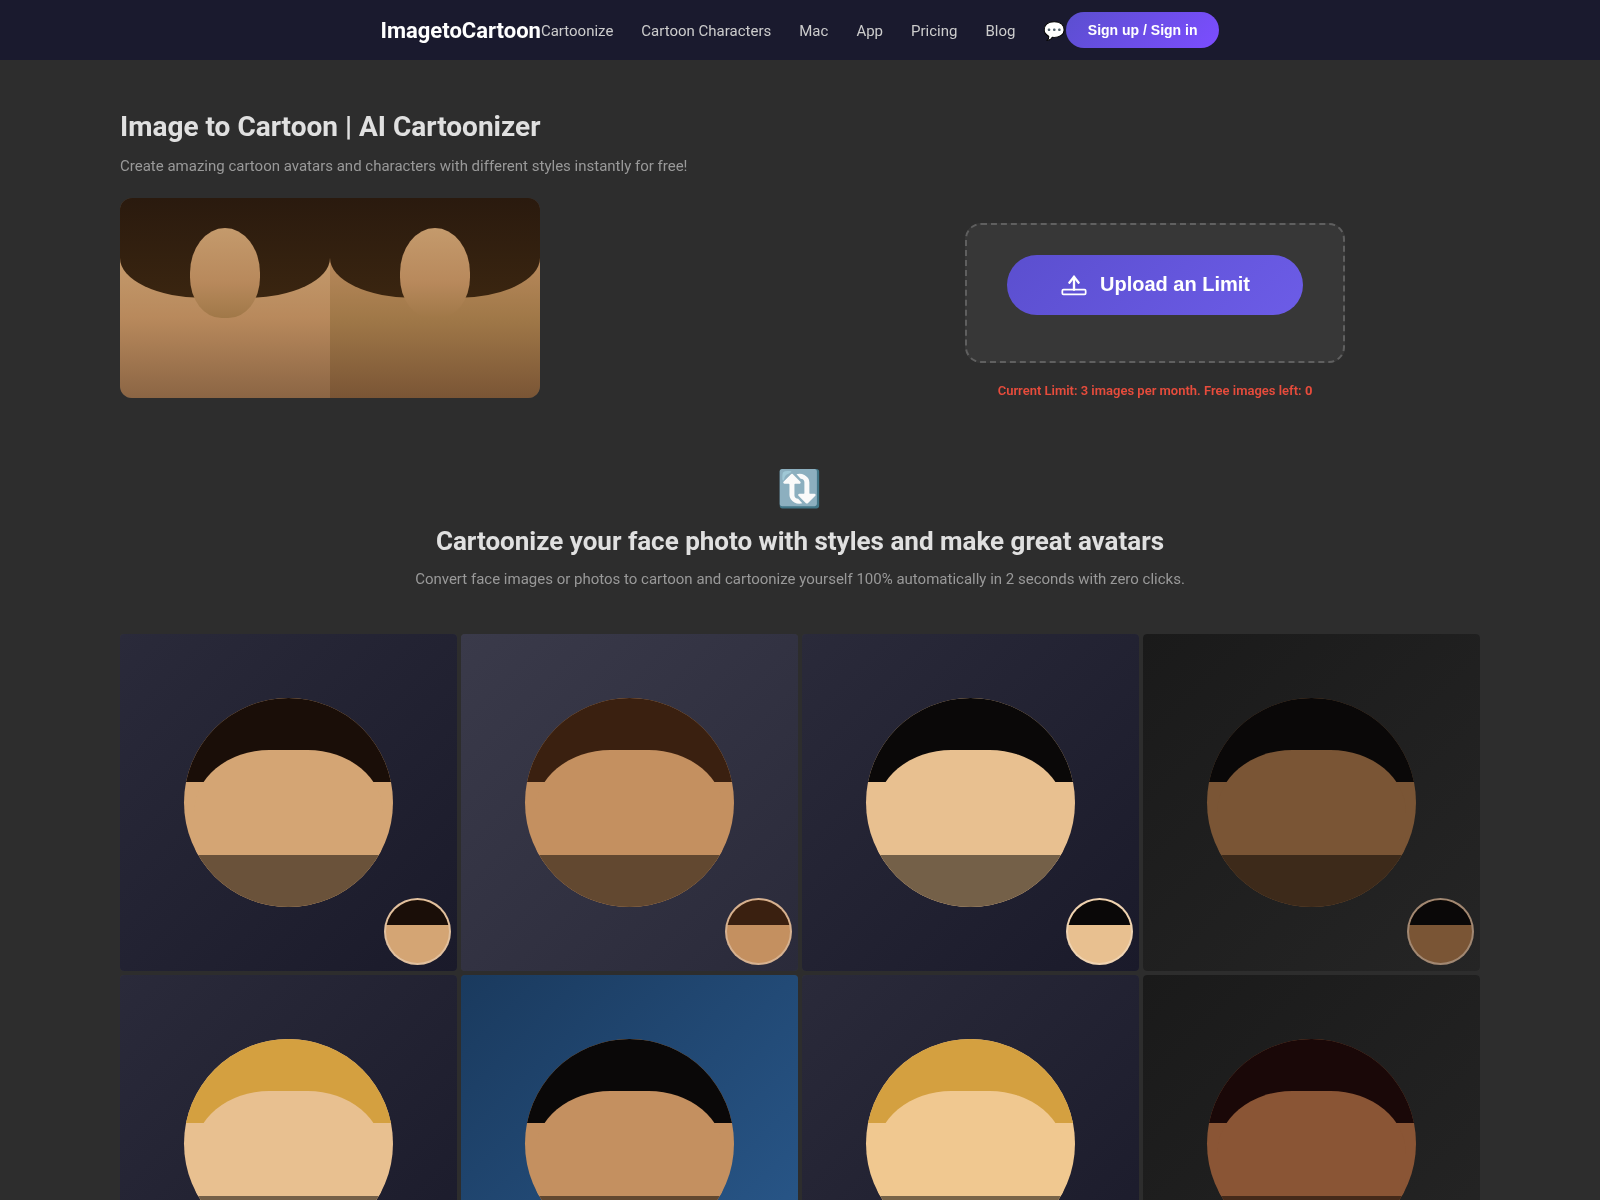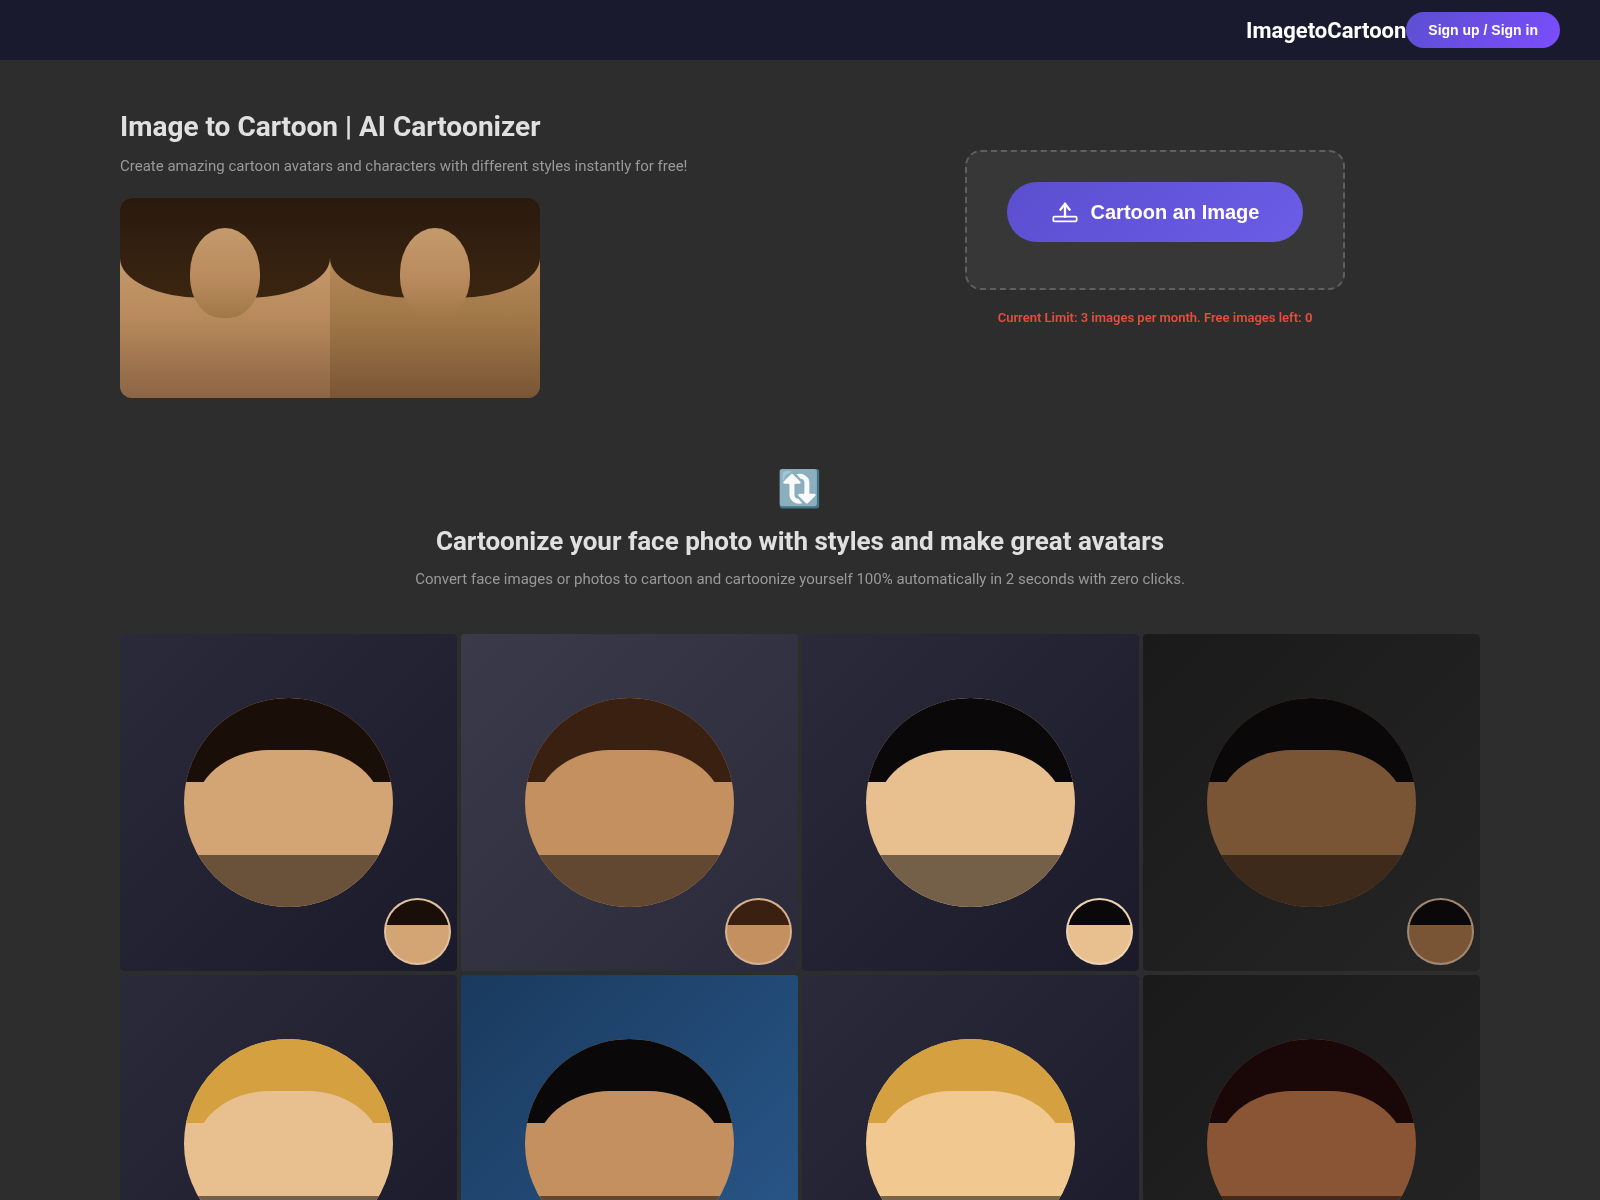--- a/index.html
+++ b/index.html
@@ -8,21 +8,21 @@
       background: #2d2d2d;
       color: #ccc;
       min-height: 1200px;
     }
 
     
     nav {
       background: #1a1a2e;
       display: flex;
       align-items: center;
-      justify-content: flex-end;
+      justify-content: center;
       padding: 0 40px;
       height: 60px;
       position: sticky;
       top: 0;
       z-index: 100;
     }
     .nav-logo {
       font-size: 22px;
       font-weight: 700;
       color: #fff;
@@ -54,21 +54,21 @@
       font-weight: 600;
       cursor: pointer;
       white-space: nowrap;
     }
 
     
     .hero {
       padding: 50px 120px 40px;
       display: flex;
       gap: 60px;
-      align-items: flex-start;
+      align-items: flex-end;
     }
     .hero-left { flex: 1; }
     .hero-left h1 {
       font-size: 28px;
       font-weight: 700;
       color: #e0e0e0;
       margin-bottom: 12px;
     }
     .hero-left p {
       font-size: 15px;
@@ -283,20 +283,29 @@
       height: 40%;
       background: var(--hair);
       border-radius: 50% 50% 0 0;
     }
   </style>
 </head>
 <body>
 
 <nav>
   <span class="nav-logo">ImagetoCartoon</span>
+  <ul class="nav-links">
+    <li><a href="#">Cartoonize</a></li>
+    <li><a href="#">Cartoon Characters</a></li>
+    <li><a href="#">Mac</a></li>
+    <li><a href="#">App</a></li>
+    <li><a href="#">Pricing</a></li>
+    <li><a href="#">Blog</a></li>
+    <li><span class="nav-icon">💬</span></li>
+  </ul>
   <button class="btn-signup">Sign up / Sign in</button>
 </nav>
 
 <section class="hero">
   <div class="hero-left">
     <h1>Image to Cartoon | AI Cartoonizer</h1>
     <p>Create amazing cartoon avatars and characters with different styles instantly for free!</p>
 
     <div class="hero-image-pair">
       <div class="face-img face1">
@@ -311,21 +320,21 @@
   </div>
 
   <div class="hero-right">
     <div class="upload-area">
       <button class="upload-btn">
         <svg viewBox="0 0 24 24">
           <rect x="2" y="16" width="20" height="4" rx="1" stroke="white" stroke-width="1.5" fill="none"></rect>
           <polyline points="8,10 12,5 16,10" stroke="white" stroke-width="2" fill="none" stroke-linecap="round"></polyline>
           <line x1="12" y1="5" x2="12" y2="16" stroke="white" stroke-width="2" stroke-linecap="round"></line>
         </svg>
-        <span>Cartoon an Image</span>
+        <span>Upload an Limit</span>
       </button>
     </div>
     <p class="limit-text">
       <span>Current Limit: 3 images per month. Free images left:</span> <span style="color:#e74c3c;font-weight:700;">0</span>
     </p>
   </div>
 </section>
 
 <section class="section-middle">
   <span class="spinner-icon">🔃</span>

